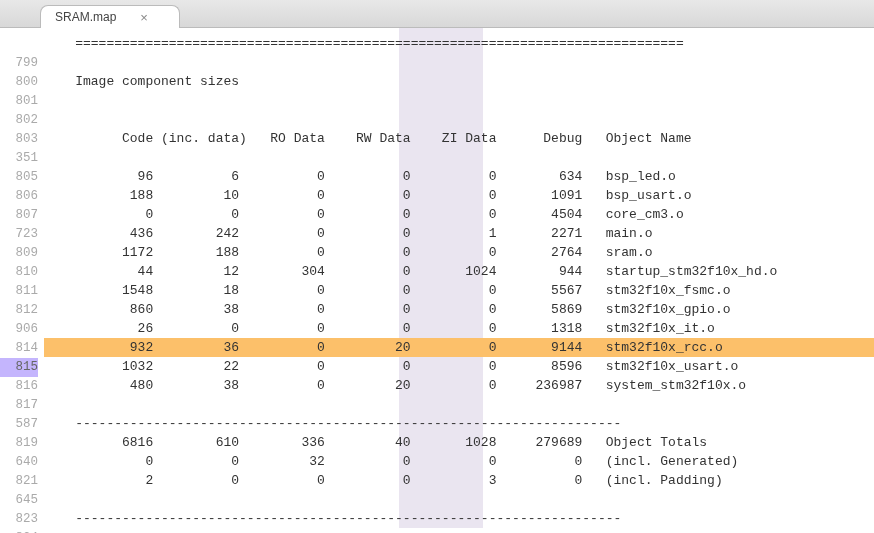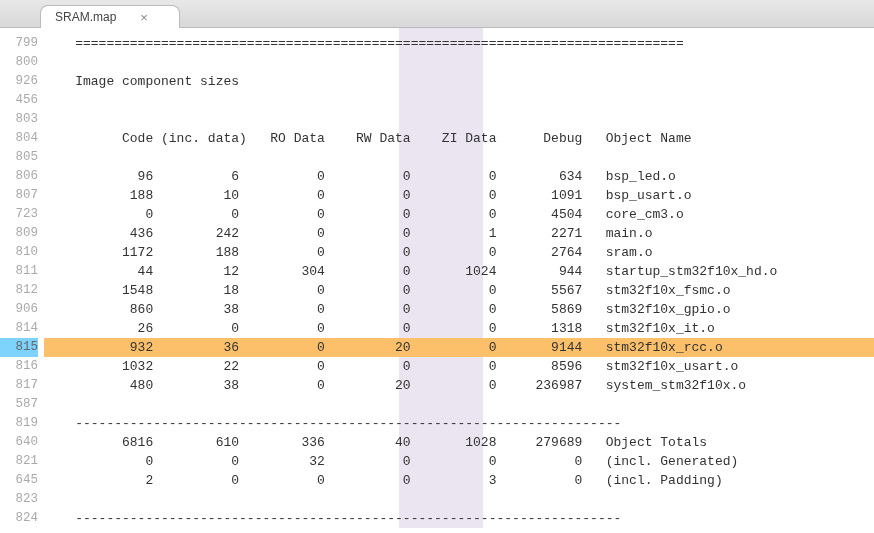--- a/index.html
+++ b/index.html
@@ -53,20 +53,21 @@
   .gutter {
     width: 44px;
     background: #fff;
     color: #aaa;
     text-align: right;
     padding-right: 6px;
     padding-top: 6px;
     line-height: 19px;
     font-size: 12.5px;
     user-select: none;
+    margin-top: 20px;
   }
   .code {
     flex: 1;
     padding-top: 6px;
     line-height: 19px;
     white-space: pre;
     font-size: 13px;
     color: #333;
     position: relative;
   }
@@ -99,35 +100,35 @@
     <span class="close">×</span>
   </div>
 </div>
 
 <div class="col-highlight"></div>
 
 <div class="editor-area">
   <div class="gutter" id="gutter">
       <div>799</div>
       <div>800</div>
-      <div>926</div>
-      <div>456</div>
+      <div>801</div>
+      <div>802</div>
       <div>803</div>
-      <div>804</div>
+      <div>351</div>
       <div>805</div>
       <div>806</div>
       <div>807</div>
       <div>723</div>
       <div>809</div>
       <div>810</div>
       <div>811</div>
       <div>812</div>
       <div>906</div>
       <div>814</div>
-      <div style="background: #7dd3fc; color: rgb(102, 102, 102);">815</div>
+      <div style="background: #c4b5fd; color: rgb(102, 102, 102);">815</div>
       <div>816</div>
       <div>817</div>
       <div>587</div>
       <div>819</div>
       <div>640</div>
       <div>821</div>
       <div>645</div>
       <div>823</div>
       <div>824</div>
     </div>

